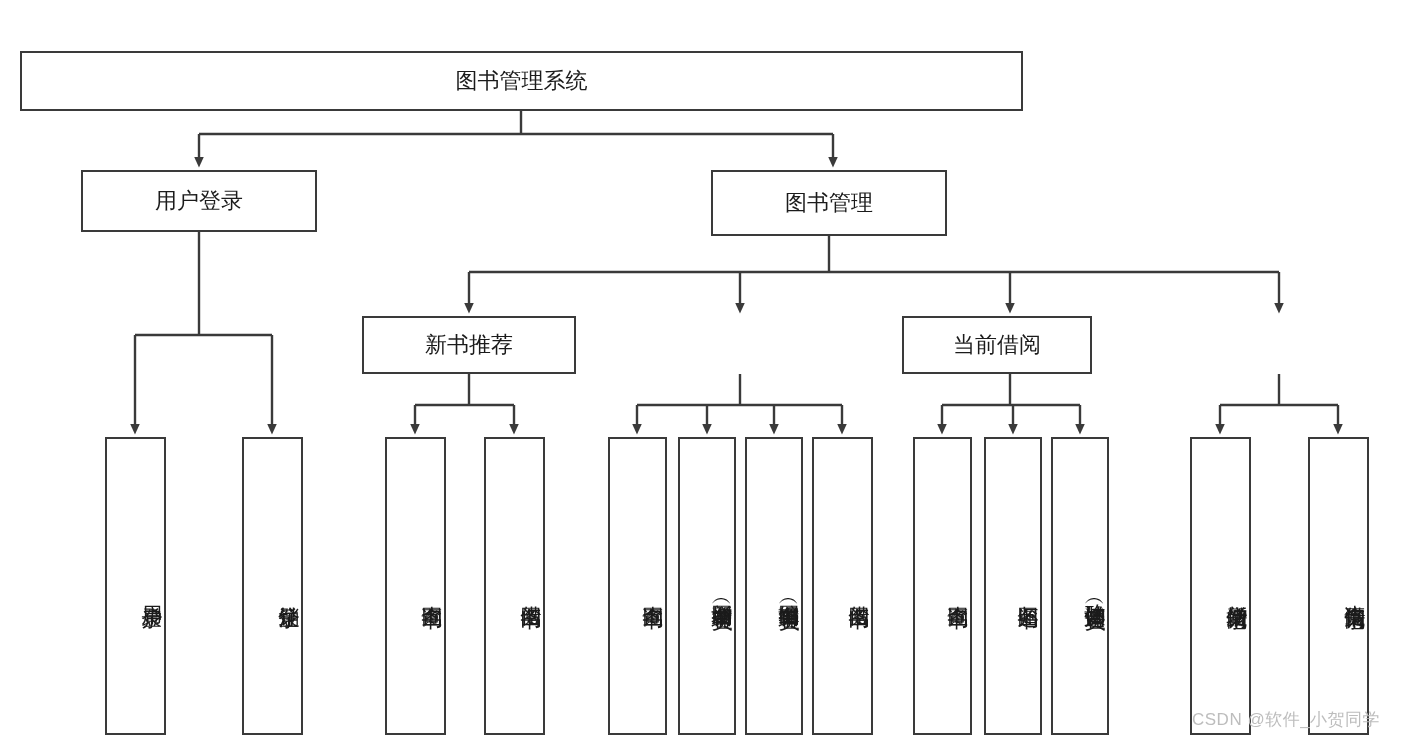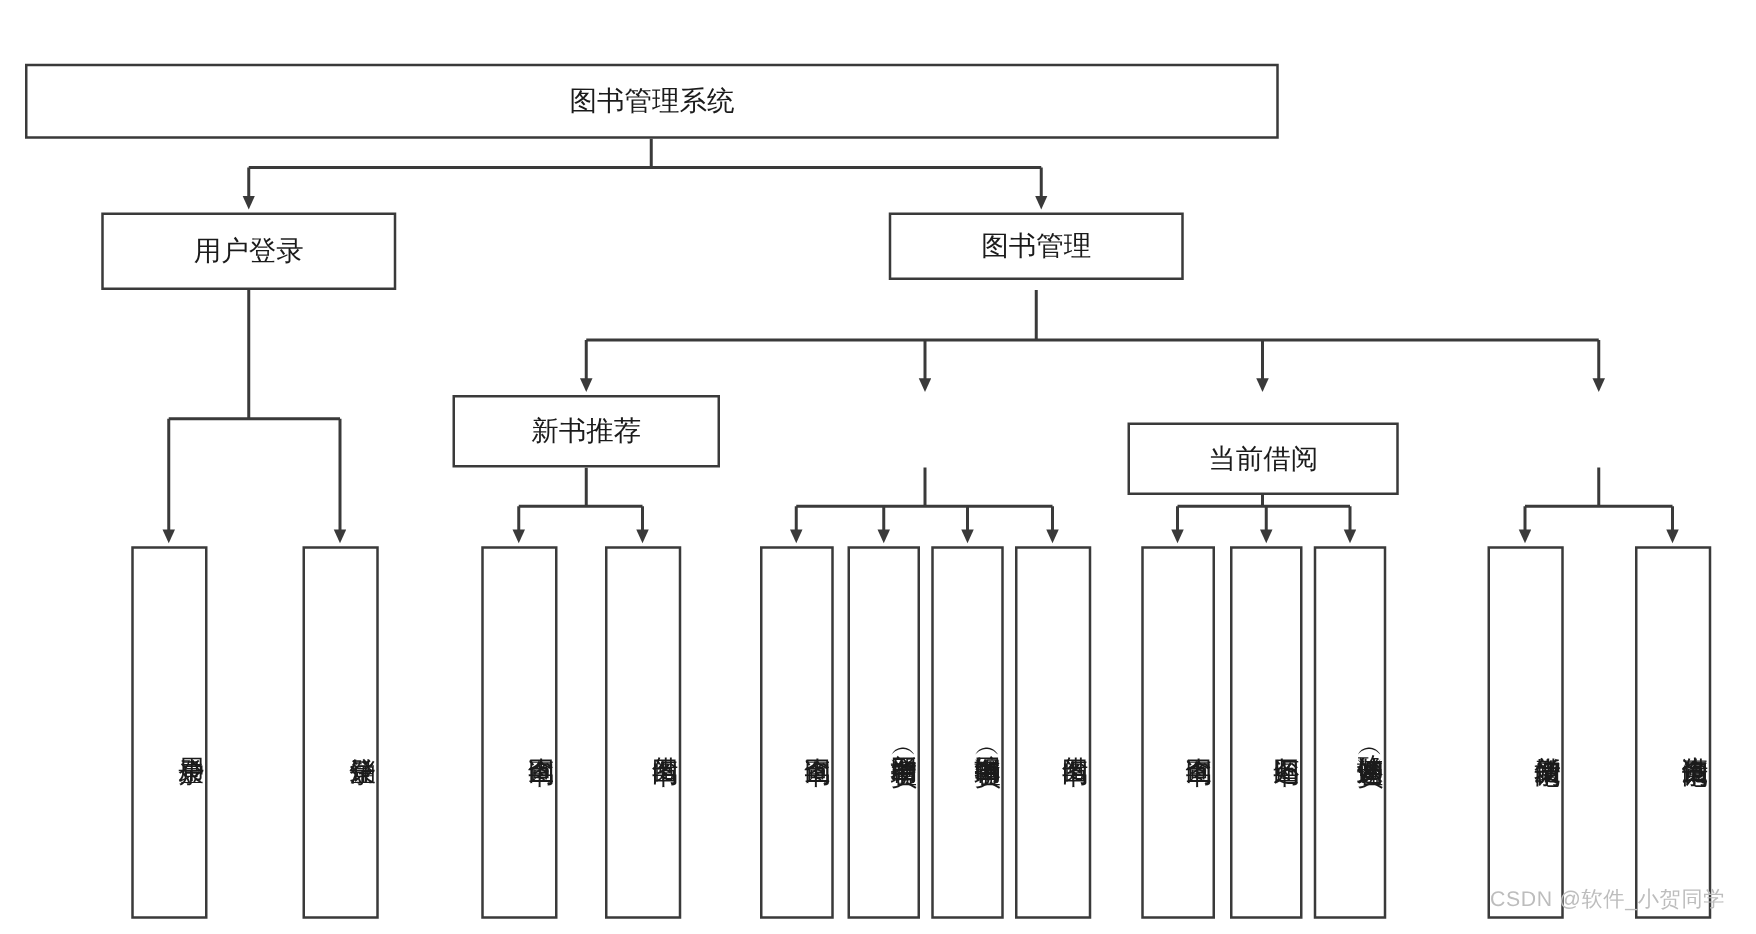--- a/index.html
+++ b/index.html
@@ -100,28 +100,28 @@
     </g>
   </svg>
 
   <div class="node h" style="left:20px;top:11px;width:1003px;height:60px;margin-top:40px;">
     <span>图书管理系统</span>
   </div>
 
   <div class="node h" style="left:81px;top:170px;width:236px;height:62px;">
     <span>用户登录</span>
   </div>
-  <div class="node h" style="left:711px;top:170px;width:236px;height:54px;">
+  <div class="node h" style="left:711px;top:170px;width:236px;height:66px;">
     <span>图书管理</span>
   </div>
 
   <div class="node h" style="left:362px;top:316px;width:214px;height:58px;">
     <span>新书推荐</span>
   </div>
-  <div class="node h" style="left:902px;top:316px;width:217px;height:58px;margin-top:22px;">
+  <div class="node h" style="left:902px;top:316px;width:190px;height:58px;">
     <span>当前借阅</span>
   </div>
 
   <div class="node v" style="left:105px;top:437px;width:61px;height:298px;">
     <span>用户登录</span>
   </div>
   <div class="node v" style="left:242px;top:437px;width:61px;height:298px;">
     <span>注销登录</span>
   </div>
   <div class="node v" style="left:385px;top:437px;width:61px;height:298px;">

